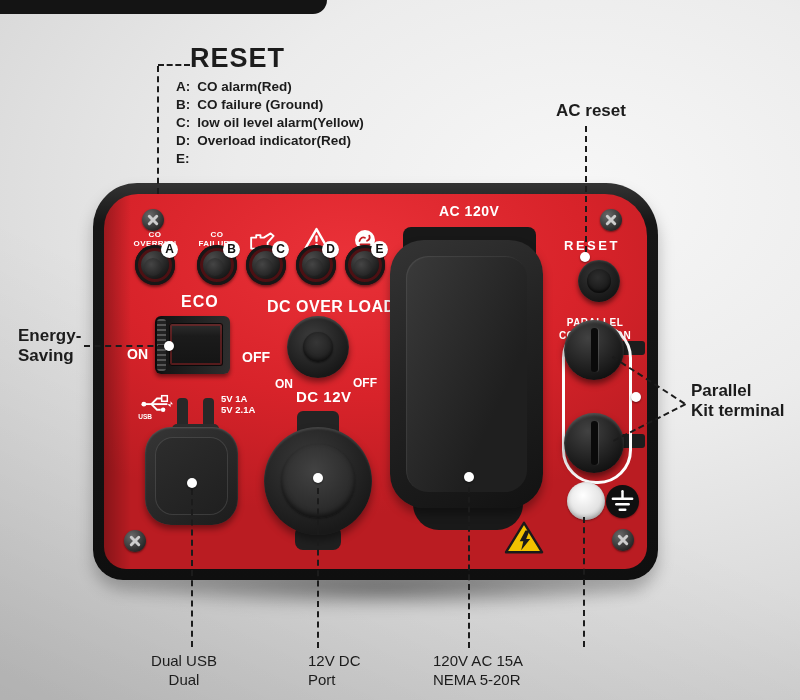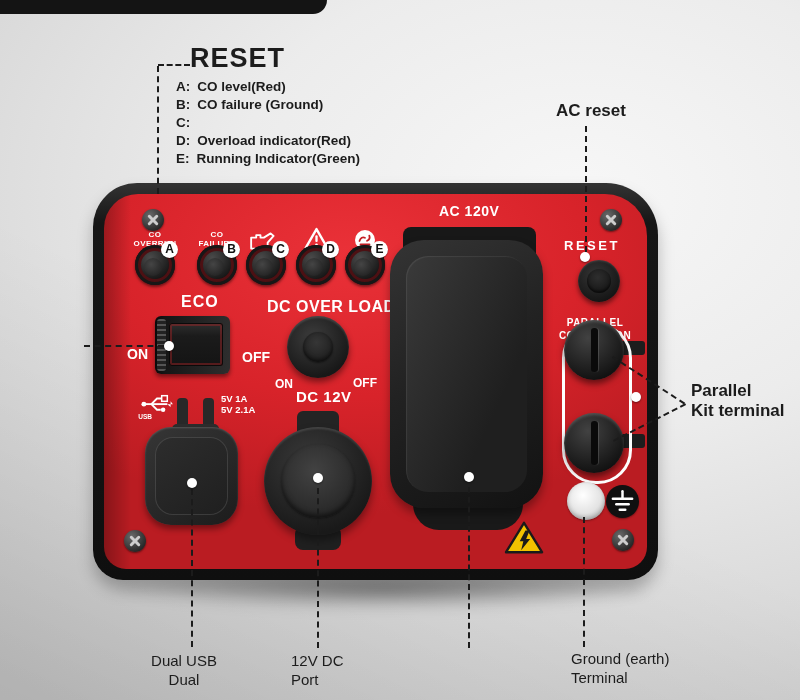--- a/index.html
+++ b/index.html
@@ -126,42 +126,46 @@
 <div class="stage">
 
   <div class="topbar"></div>
 
   <div class="co" style="left:190px;top:48px;font-size:27px;letter-spacing:1px;">RESET</div>
   <div class="dh" style="left:158px;top:64px;width:32px;"></div>
   <div class="dv" style="left:157px;top:66px;height:128px;"></div>
   <div class="abs" style="left:176px;top:80px;z-index:40;">
     <div class="legend-row">
       <span>A:</span>
-      <span>CO level(Red)</span>
+      <span>CO alarm(Red)</span>
     </div>
     <div class="legend-row">
       <span>B:</span>
       <span>CO failure (Ground)</span>
     </div>
     <div class="legend-row">
       <span>C:</span>
+      <span>low oil level alarm(Yellow)</span>
     </div>
     <div class="legend-row">
       <span>D:</span>
       <span>Overload indicator(Red)</span>
     </div>
     <div class="legend-row">
       <span>E:</span>
-      <span>Running Indicator(Green)</span>
     </div>
   </div>
 
   <div class="co" style="left:556px;top:101px;">AC reset</div>
   <div class="dv" style="left:585px;top:126px;height:126px;"></div>
 
+  <div class="co" style="left:18px;top:326px;">
+    <div>Energy-</div>
+    <div>Saving</div>
+  </div>
   <div class="dh" style="left:84px;top:345px;width:80px;"></div>
 
   <div class="gen-shadow"></div>
   <div class="gen-frame">
     <div class="gen-face"></div>
   </div>
 
   <div class="screw" style="left:142px;top:209px;">
     <svg width="18" height="18" viewBox="0 0 24 24">
         <g transform="rotate(45 12 12)">
@@ -346,22 +350,22 @@
     <svg width="42" height="36" viewBox="0 0 44 38">
       <path d="M22 3 L41 34 H3 Z" stroke="#1a1a1a" stroke-width="2.5" stroke-linejoin="round" fill="#f2c200"></path>
       <path d="M23.5 11 L17.5 22.5 h3.8 L19 32 l9.5 -12 h-4.2 l3.6 -9 z" fill="#1a1a1a"></path>
     </svg>
   </div>
 
   <div class="bl" style="left:139px;top:651px;width:90px;text-align:center;">
     <div>Dual USB</div>
     <div>Dual</div>
   </div>
-  <div class="bl" style="left:291px;top:651px;">
+  <div class="bl" style="left:308px;top:651px;">
     <div>12V DC</div>
     <div>Port</div>
   </div>
-  <div class="bl" style="left:571px;top:649px;">
-    <div>Ground (earth)</div>
-    <div>Terminal</div>
+  <div class="bl" style="left:433px;top:651px;">
+    <div>120V AC 15A</div>
+    <div>NEMA 5-20R</div>
   </div>
 
 </div>
 
 </body></html>

